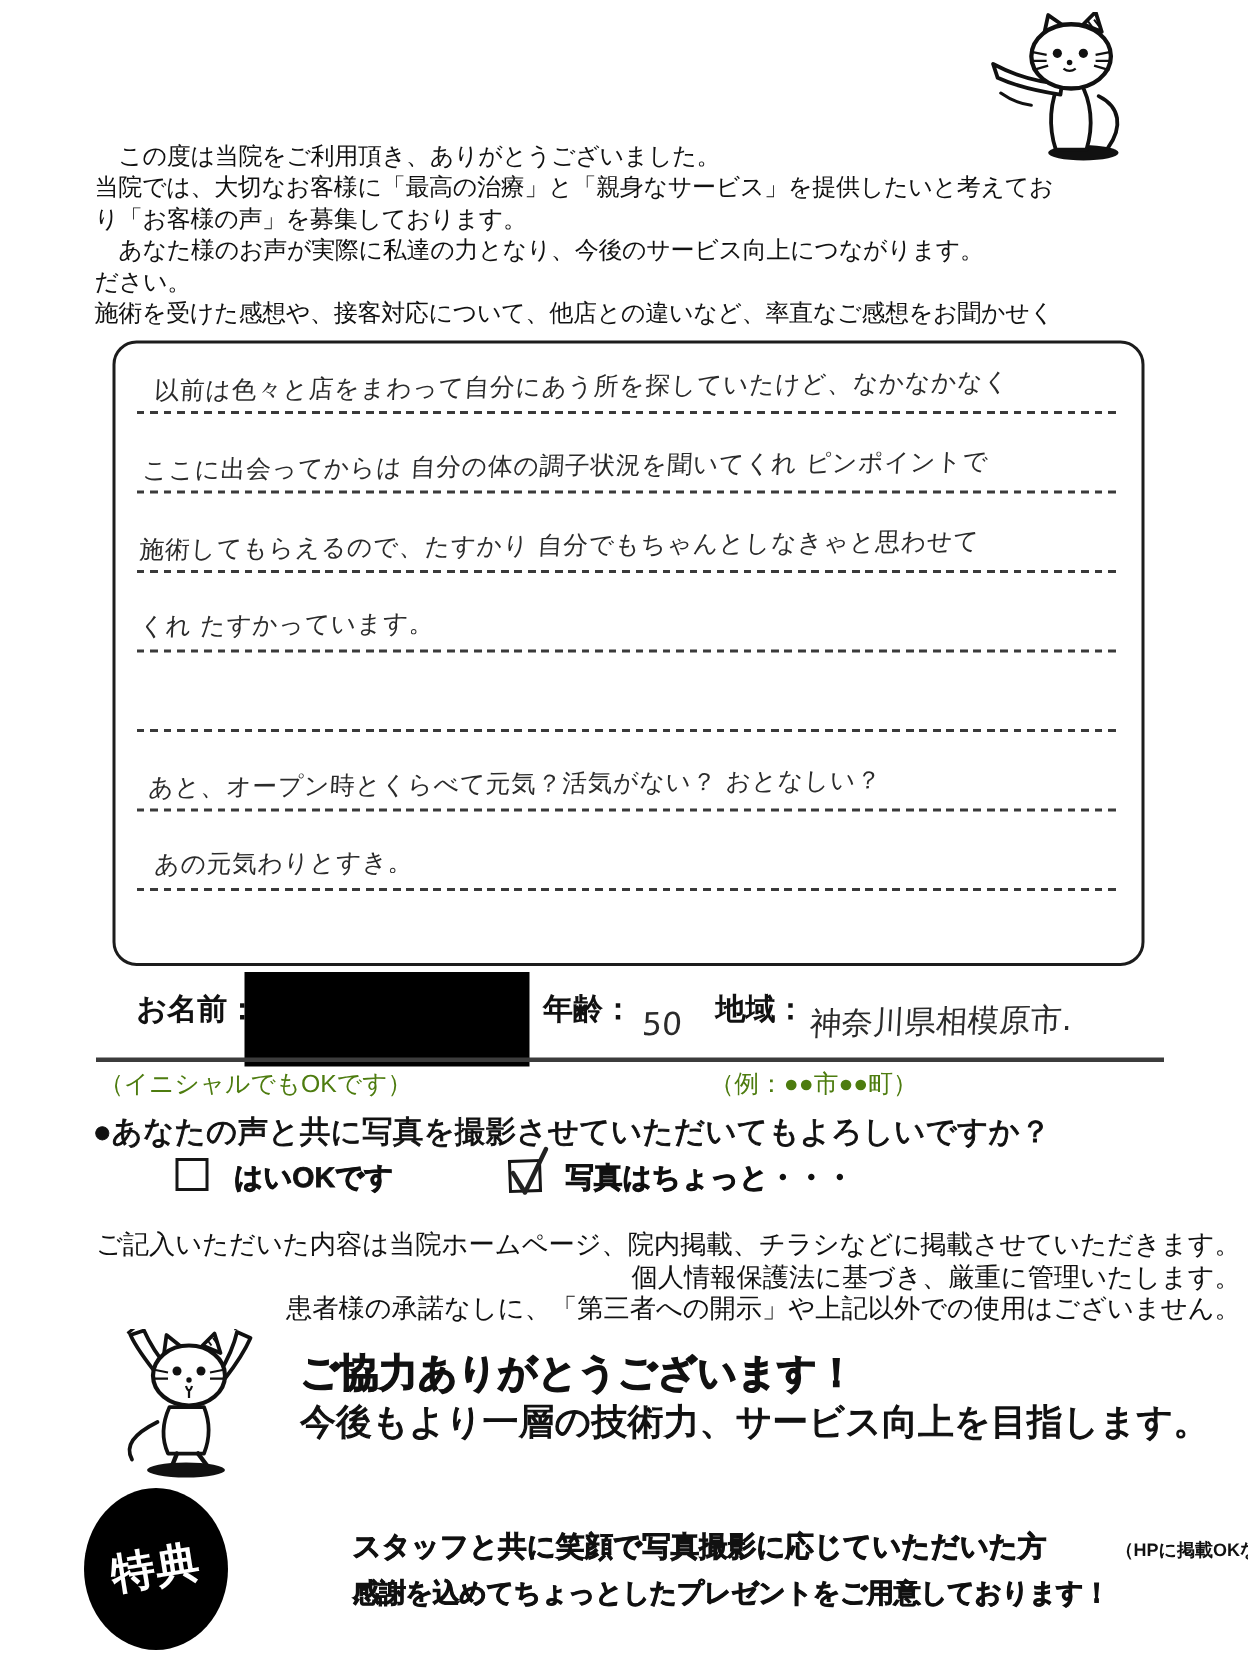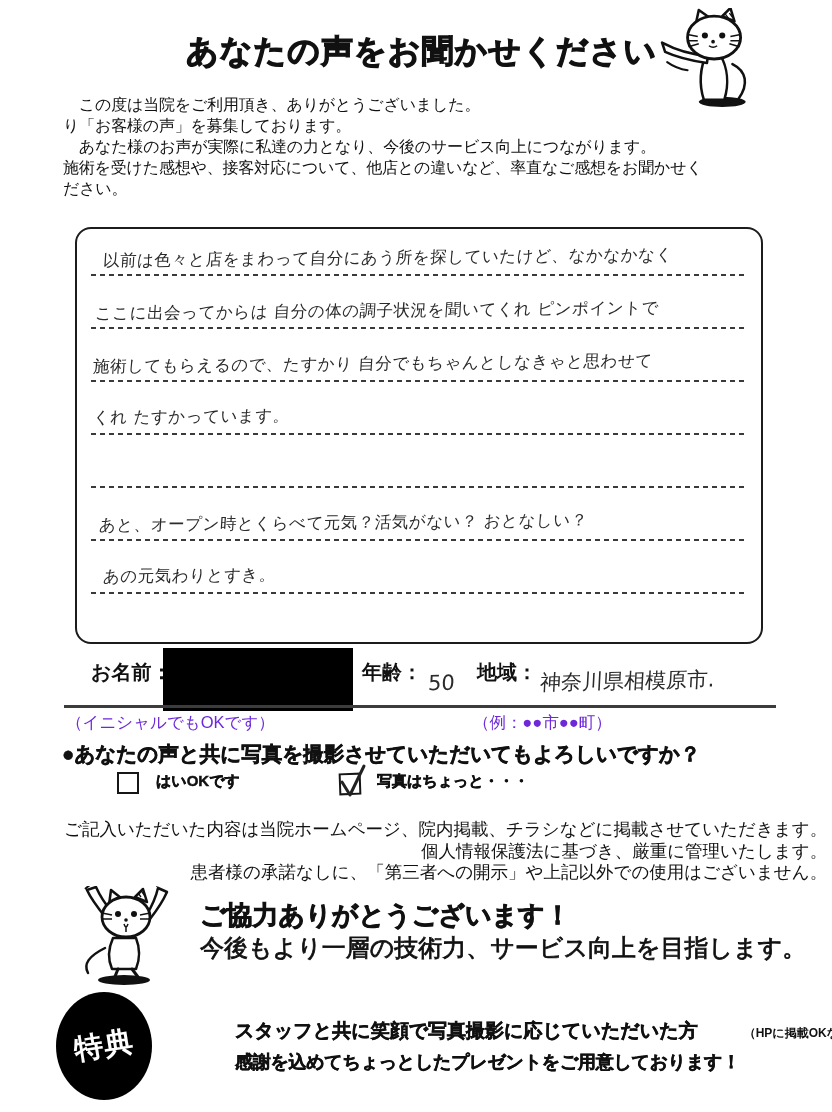--- a/index.html
+++ b/index.html
@@ -37,26 +37,26 @@
   }
 
   
   .flabel{font-size:20px;font-weight:600;white-space:nowrap;}
   .redaction{left:163px;top:648px;width:190px;height:63px;background:#000;}
   .hand-value{
     font-family:"DejaVu Sans",sans-serif;color:#2b2b2b;white-space:nowrap;
     transform:rotate(-1deg) skewX(-4deg);
   }
   .form-underline{left:64px;top:705px;width:712px;height:2.5px;background:#3c3c3c;}
-  .hint{font-size:16.5px;color:#6d28d9;white-space:nowrap;}
+  .hint{font-size:16.5px;color:#4d7c0f;white-space:nowrap;}
 
   
-  .question{left:62px;top:740px;font-size:20.5px;font-weight:700;white-space:nowrap;-webkit-text-stroke:0.6px #111;}
+  .question{left:62px;top:740px;font-size:20.5px;font-weight:400;white-space:nowrap;-webkit-text-stroke:0.6px #111;}
   .cbox{width:22px;height:22px;border:2.5px solid #161616;background:#fff;box-sizing:border-box;}
-  .cbl{font-size:15px;font-weight:900;white-space:nowrap;-webkit-text-stroke:0.5px #111;}
+  .cbl{font-size:19px;font-weight:900;white-space:nowrap;-webkit-text-stroke:0.5px #111;}
 
   
   .privacy{left:64px;top:819px;font-size:17.5px;line-height:21.5px;}
   .privacy div{white-space:nowrap;text-align:right;}
 
   
   .thanks1{left:200px;top:898px;font-size:26px;font-weight:900;white-space:nowrap;-webkit-text-stroke:0.8px #111;}
   .thanks2{left:200px;top:932px;font-size:24px;font-weight:400;white-space:nowrap;-webkit-text-stroke:0.8px #111;}
 
   
@@ -67,21 +67,20 @@
   .badge span{color:#fff;font-size:29px;font-weight:900;transform:rotate(-9deg);letter-spacing:1px;}
   .bonus1{left:235px;top:1018px;font-size:19px;font-weight:900;white-space:nowrap;-webkit-text-stroke:0.5px #111;}
   .bonus1 .note{font-size:12px;font-weight:700;margin-left:46px;-webkit-text-stroke:0;}
   .bonus2{left:235px;top:1050px;font-size:18px;font-weight:900;letter-spacing:-0.3px;white-space:nowrap;-webkit-text-stroke:0.5px #111;}
 </style>
 </head>
 <body>
 
 <div class="page">
 
-  <div class="abs title">あなたの声をお聞かせください</div>
   <div class="abs cat-top">
     <svg width="130" height="102" viewBox="0 0 120 100">
       <ellipse cx="72" cy="92" rx="23" ry="5" fill="#111"></ellipse>
       <path d="M82,55 C96,62 98,75 88,89" fill="none" stroke="#111" stroke-width="2.5" stroke-linecap="round"></path>
       <path d="M57,45 C50,58 49,75 54,90 L74,90 C79,74 77,58 70,46 Z" fill="#fff" stroke="#111" stroke-width="2.5" stroke-linejoin="round"></path>
       <path d="M58,47 C44,46 28,42 13,34 L16,43 C29,49 44,52 57,54 Z" fill="#fff" stroke="#111" stroke-width="2.5" stroke-linejoin="round"></path>
       <path d="M18,53 C25,58 31,60 38,61" fill="none" stroke="#111" stroke-width="2" stroke-linecap="round"></path>
       <path d="M46,16 L49,2 L59,9 Z" fill="#fff" stroke="#111" stroke-width="2.5" stroke-linejoin="round"></path>
       <path d="M72,8 L80,0 L84,13 Z" fill="#fff" stroke="#111" stroke-width="2.5" stroke-linejoin="round"></path>
       <ellipse cx="64" cy="29" rx="26" ry="21" fill="#fff" stroke="#111" stroke-width="2.8"></ellipse>
@@ -89,24 +88,25 @@
       <circle cx="55" cy="27" r="3" fill="#111"></circle>
         <circle cx="72" cy="27" r="3" fill="#111"></circle>
       <circle cx="63" cy="33" r="1.8" fill="#111"></circle>
       <path d="M59,37 Q63,40 67,37" fill="none" stroke="#111" stroke-width="1.5"></path>
       <path d="M38,26 L48,28 M38,32 L48,32 M39,38 L49,35 M80,28 L90,26 M80,32 L90,32 M79,35 L89,38" stroke="#111" stroke-width="1.5"></path>
     </svg>
   </div>
 
   <div class="abs intro">
     <div>　この度は当院をご利用頂き、ありがとうございました。</div>
+    <div>当院では、大切なお客様に「最高の治療」と「親身なサービス」を提供したいと考えてお</div>
     <div>り「お客様の声」を募集しております。</div>
     <div>　あなた様のお声が実際に私達の力となり、今後のサービス向上につながります。</div>
+    <div>ださい。</div>
     <div>施術を受けた感想や、接客対応について、他店との違いなど、率直なご感想をお聞かせく</div>
-    <div>ださい。</div>
   </div>
 
   <div class="abs fbox">
     <div class="dashline" style="top:45px"></div>
     <div class="dashline" style="top:98px"></div>
     <div class="dashline" style="top:151px"></div>
     <div class="dashline" style="top:204px"></div>
     <div class="dashline" style="top:257px"></div>
     <div class="dashline" style="top:310px"></div>
     <div class="dashline" style="top:363px"></div>

